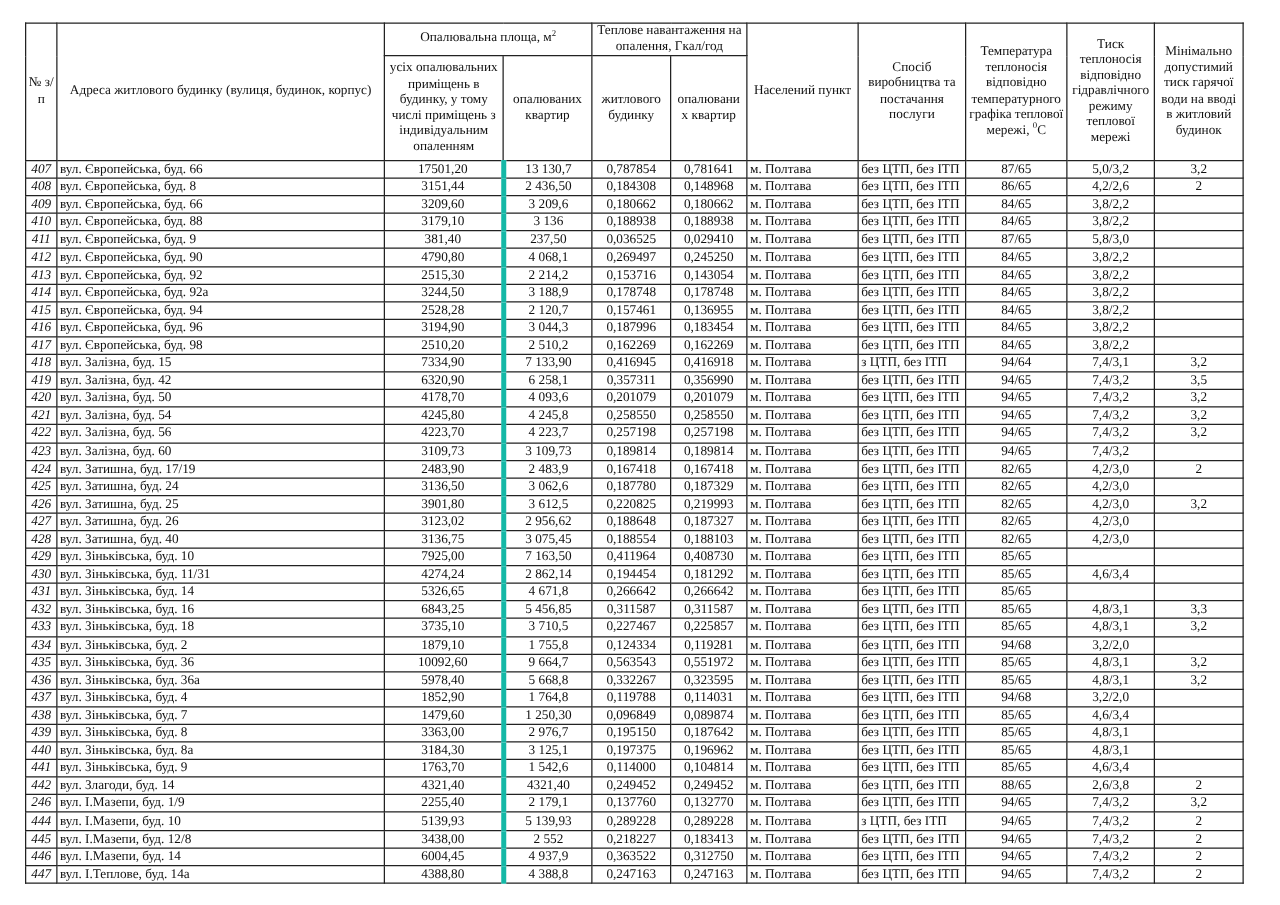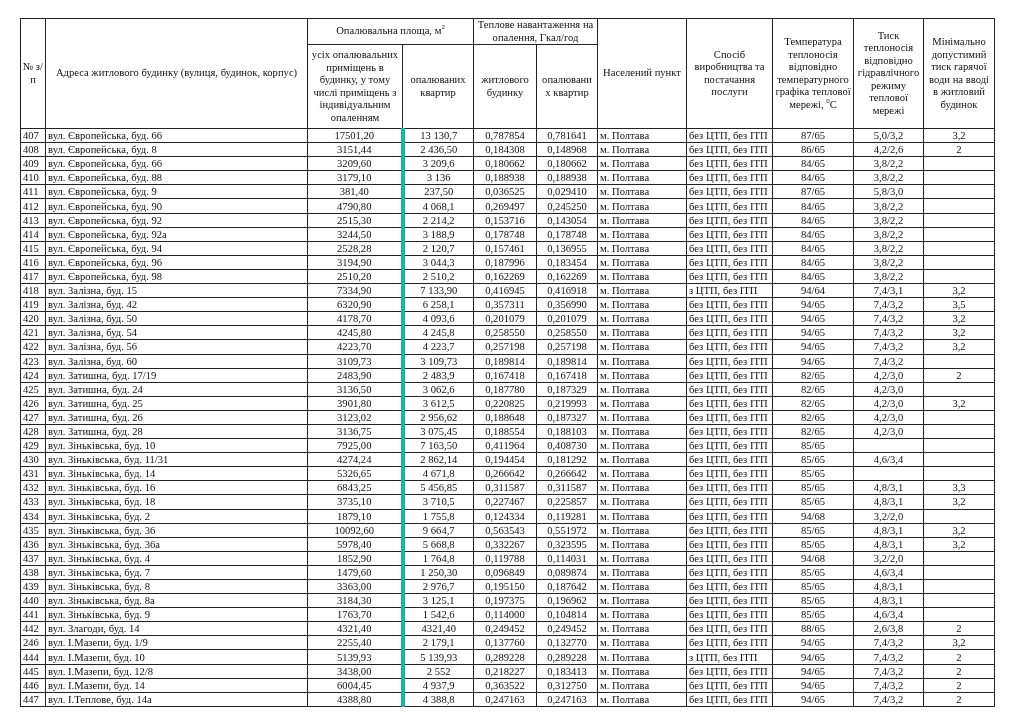--- a/index.html
+++ b/index.html
@@ -5,21 +5,21 @@
   html, body { margin:0; padding:0; background:#ffffff; }
   body { width:1024px; height:724px; position:relative; overflow:hidden;
          font-family:"Liberation Serif","DejaVu Serif",serif; color:#111; }
   table { position:absolute; left:20px; top:18px; border-collapse:collapse;
           table-layout:fixed; width:974px; font-size:10.6px; line-height:11px; }
   th, td { border:1px solid #222; padding:0 2px; overflow:hidden; white-space:nowrap; }
   th { font-weight:normal; text-align:center; vertical-align:middle; white-space:normal; line-height:12.5px; }
   td { height:13.1px; }
   td.c { text-align:center; }
   td.l { text-align:left; }
-  td.r { text-align:left; }
+  td.r { text-align:center;font-style:italic; }
   .vline { border-left:4px solid #14b8a6; }
   sup { font-size:7px; line-height:0; }
 </style>
 </head>
 <body>
 
 <table>
   <colgroup>
     <col style="width:25px">
       <col style="width:262px">
@@ -321,21 +321,21 @@
         <td class="c">0,188648</td>
         <td class="c">0,187327</td>
         <td class="l">м. Полтава</td>
         <td class="l">без ЦТП, без ІТП</td>
         <td class="c">82/65</td>
         <td class="c">4,2/3,0</td>
         <td class="c"></td>
       </tr>
       <tr>
         <td class="r">428</td>
-        <td class="l">вул. Затишна, буд. 28</td>
+        <td class="l">вул. Затишна, буд. 40</td>
         <td class="c">3136,75</td>
         <td class="c vline">3 075,45</td>
         <td class="c">0,188554</td>
         <td class="c">0,188103</td>
         <td class="l">м. Полтава</td>
         <td class="l">без ЦТП, без ІТП</td>
         <td class="c">82/65</td>
         <td class="c">4,2/3,0</td>
         <td class="c"></td>
       </tr>

